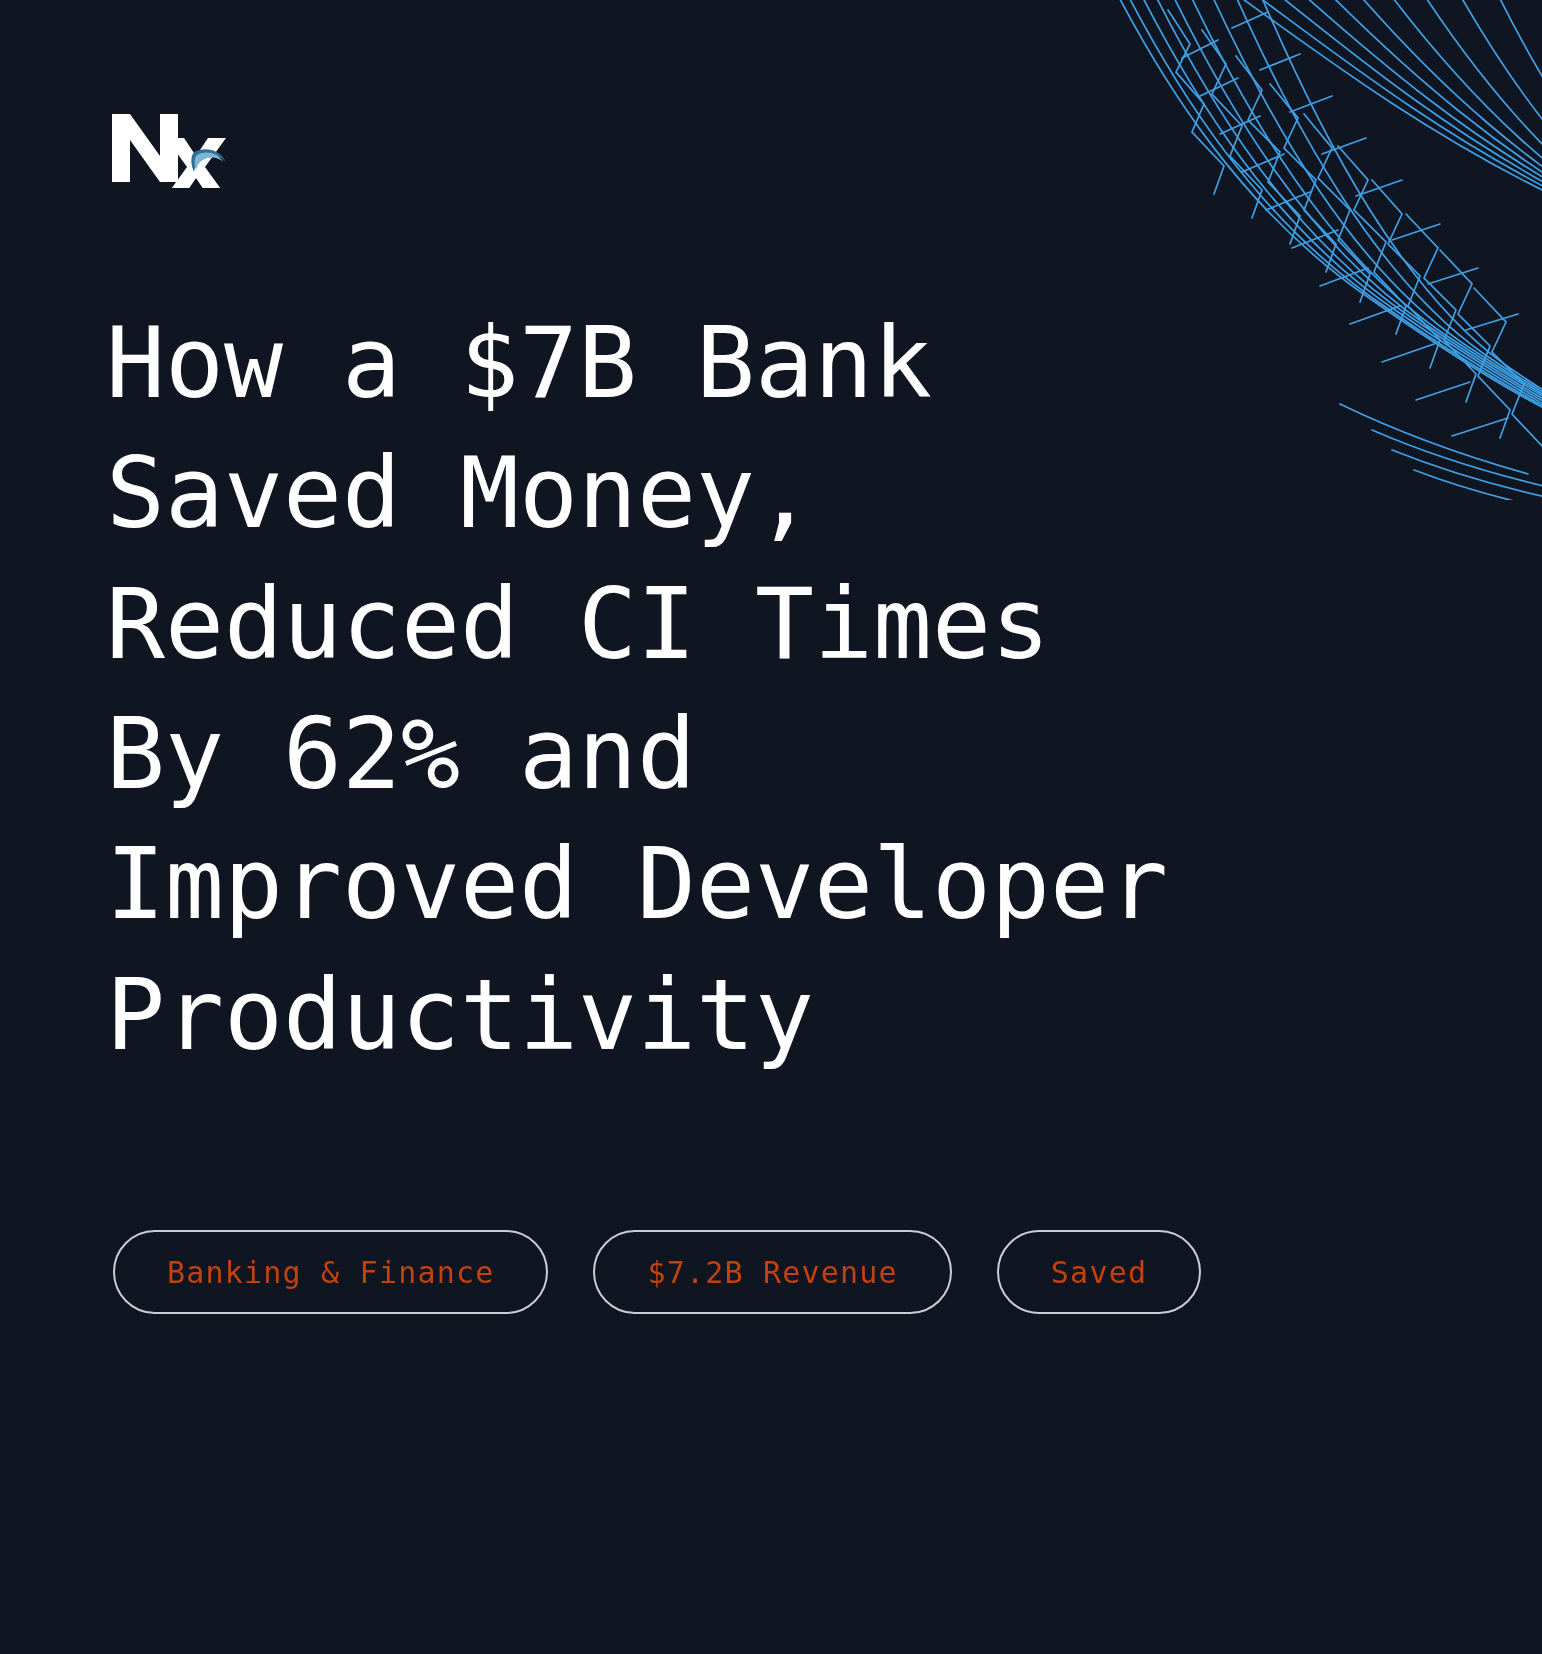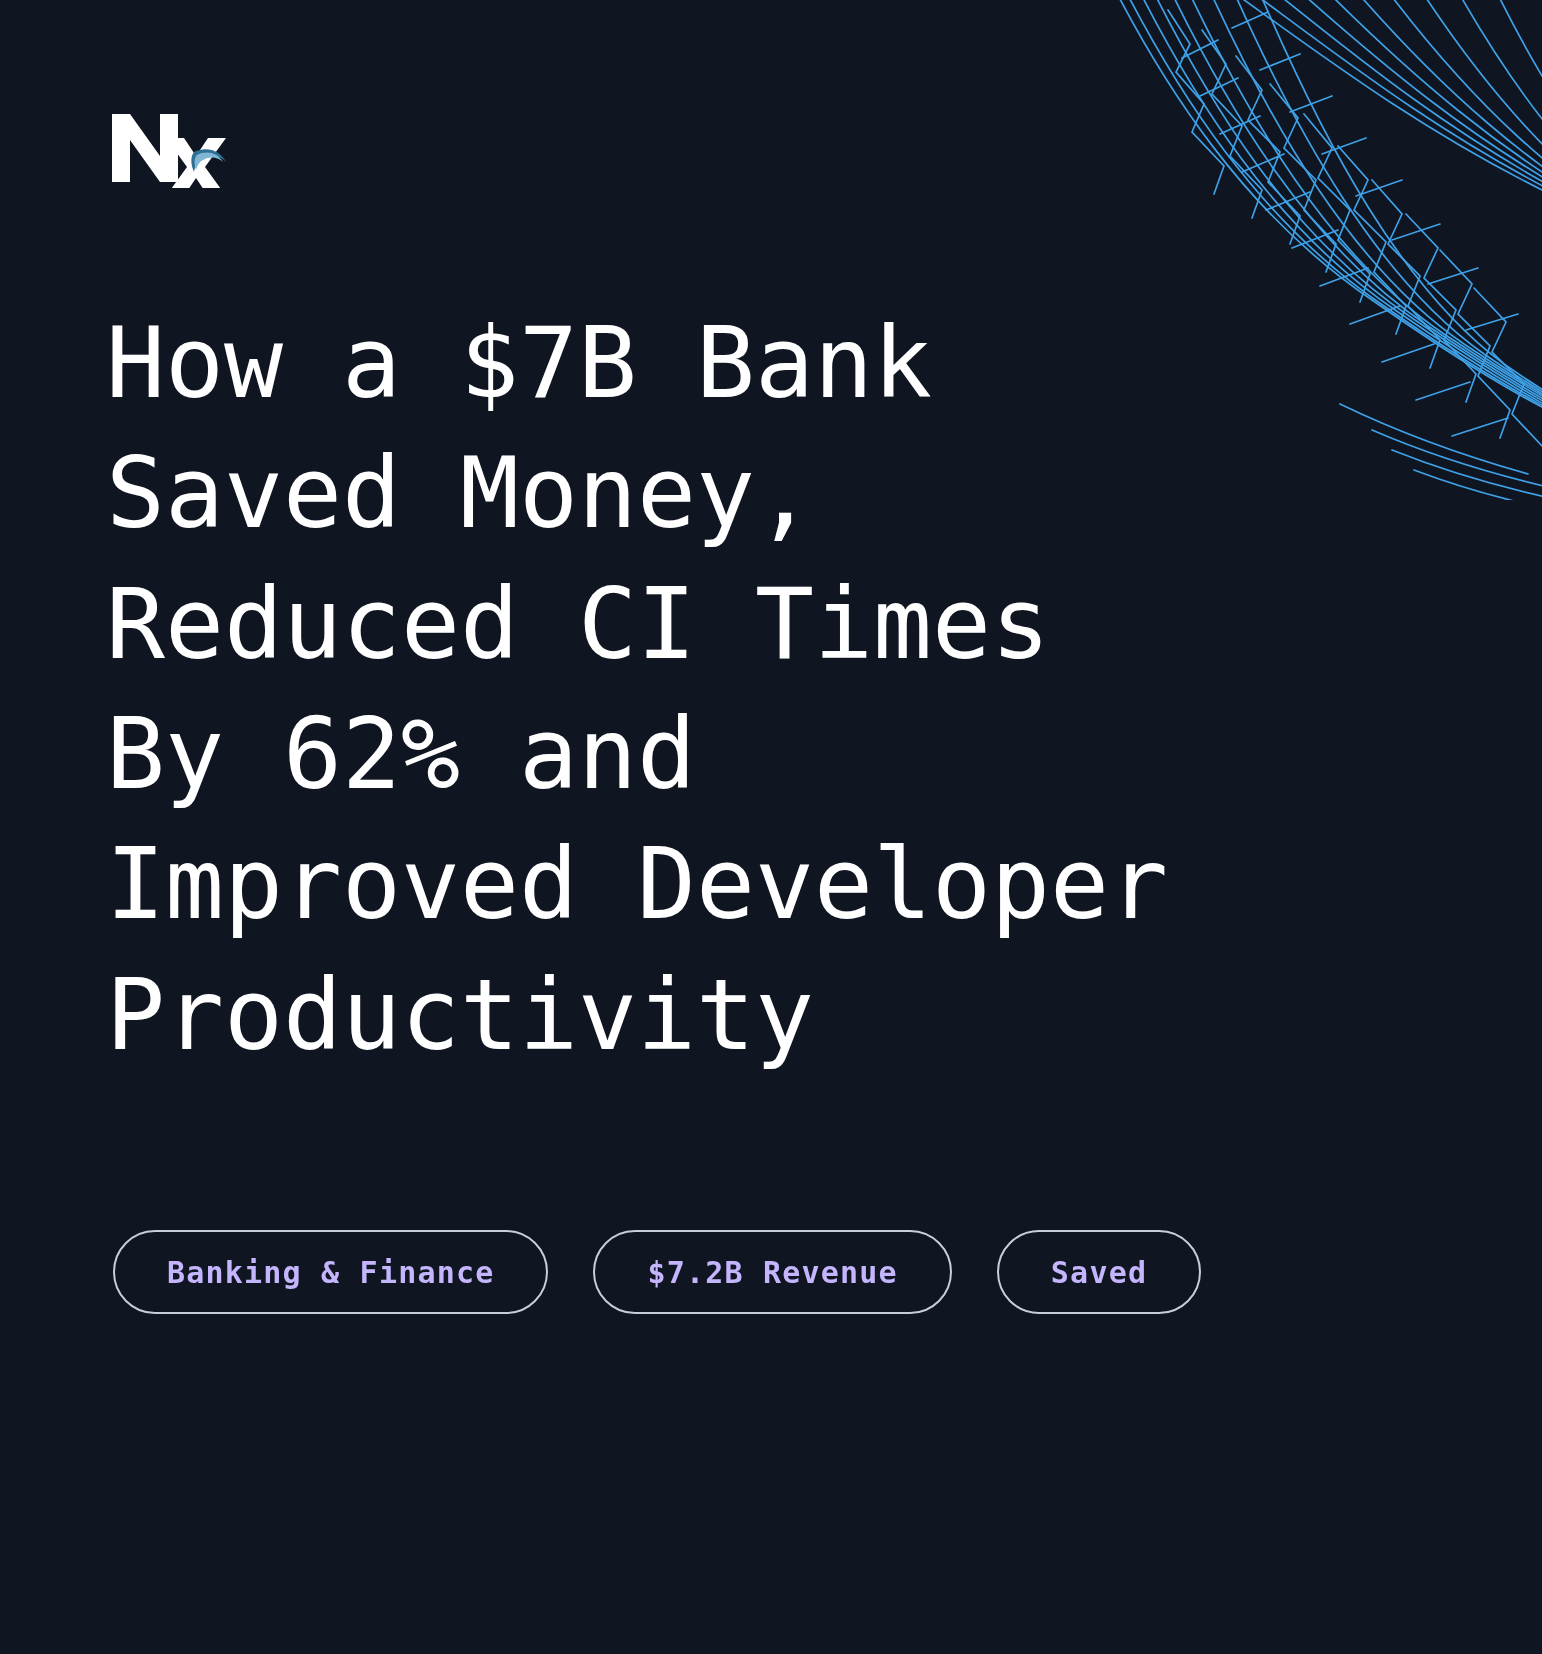--- a/index.html
+++ b/index.html
@@ -79,22 +79,22 @@
     align-items: center;
     justify-content: center;
     padding: 0 52px;
     box-sizing: border-box;
     background: transparent;
   }
 
   .badge-label {
     font-family: "DejaVu Sans Mono", monospace;
     font-size: 30px;
-    font-weight: 700;
-    color: #c4b5fd;
+    font-weight: 400;
+    color: #c2410c;
     letter-spacing: 1.2px;
     white-space: nowrap;
   }
 </style>
 </head>
 <body style="background: rgb(15, 21, 33);">
 
 <svg id="deco-wireframe" viewBox="0 0 470 500" preserveAspectRatio="none" aria-hidden="true">
   <defs>
     <clipPath id="decoClip">

